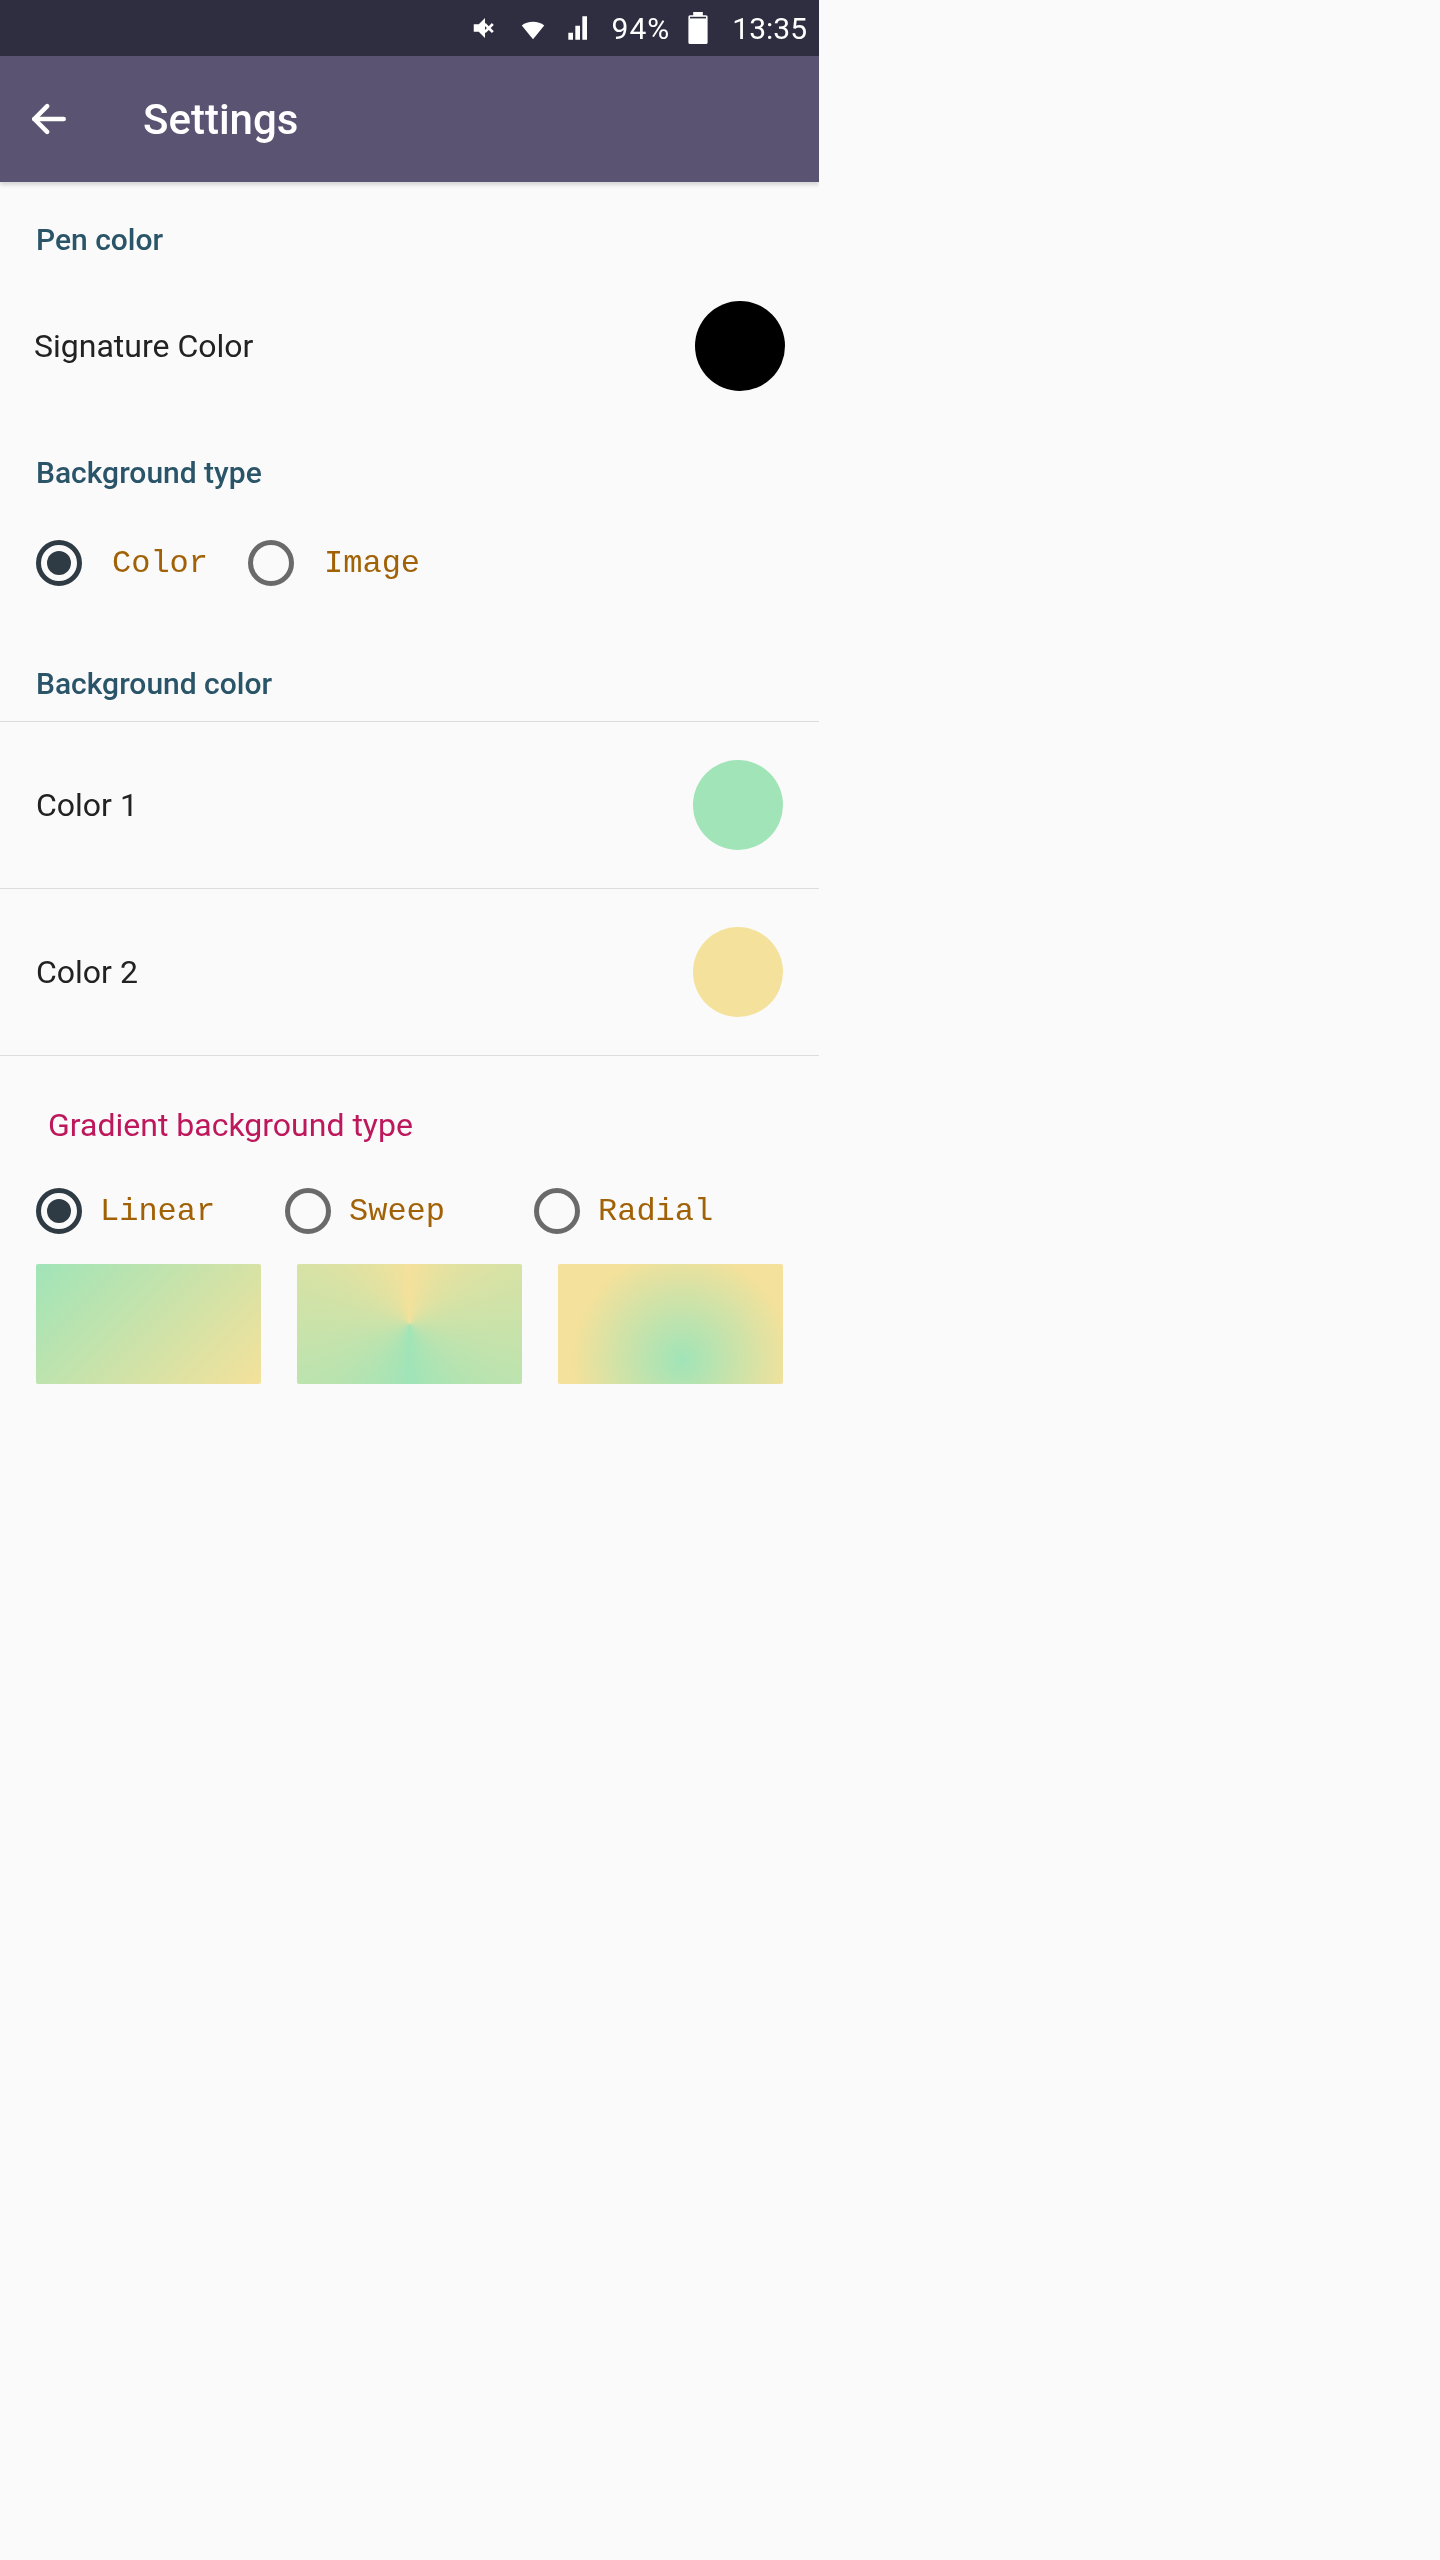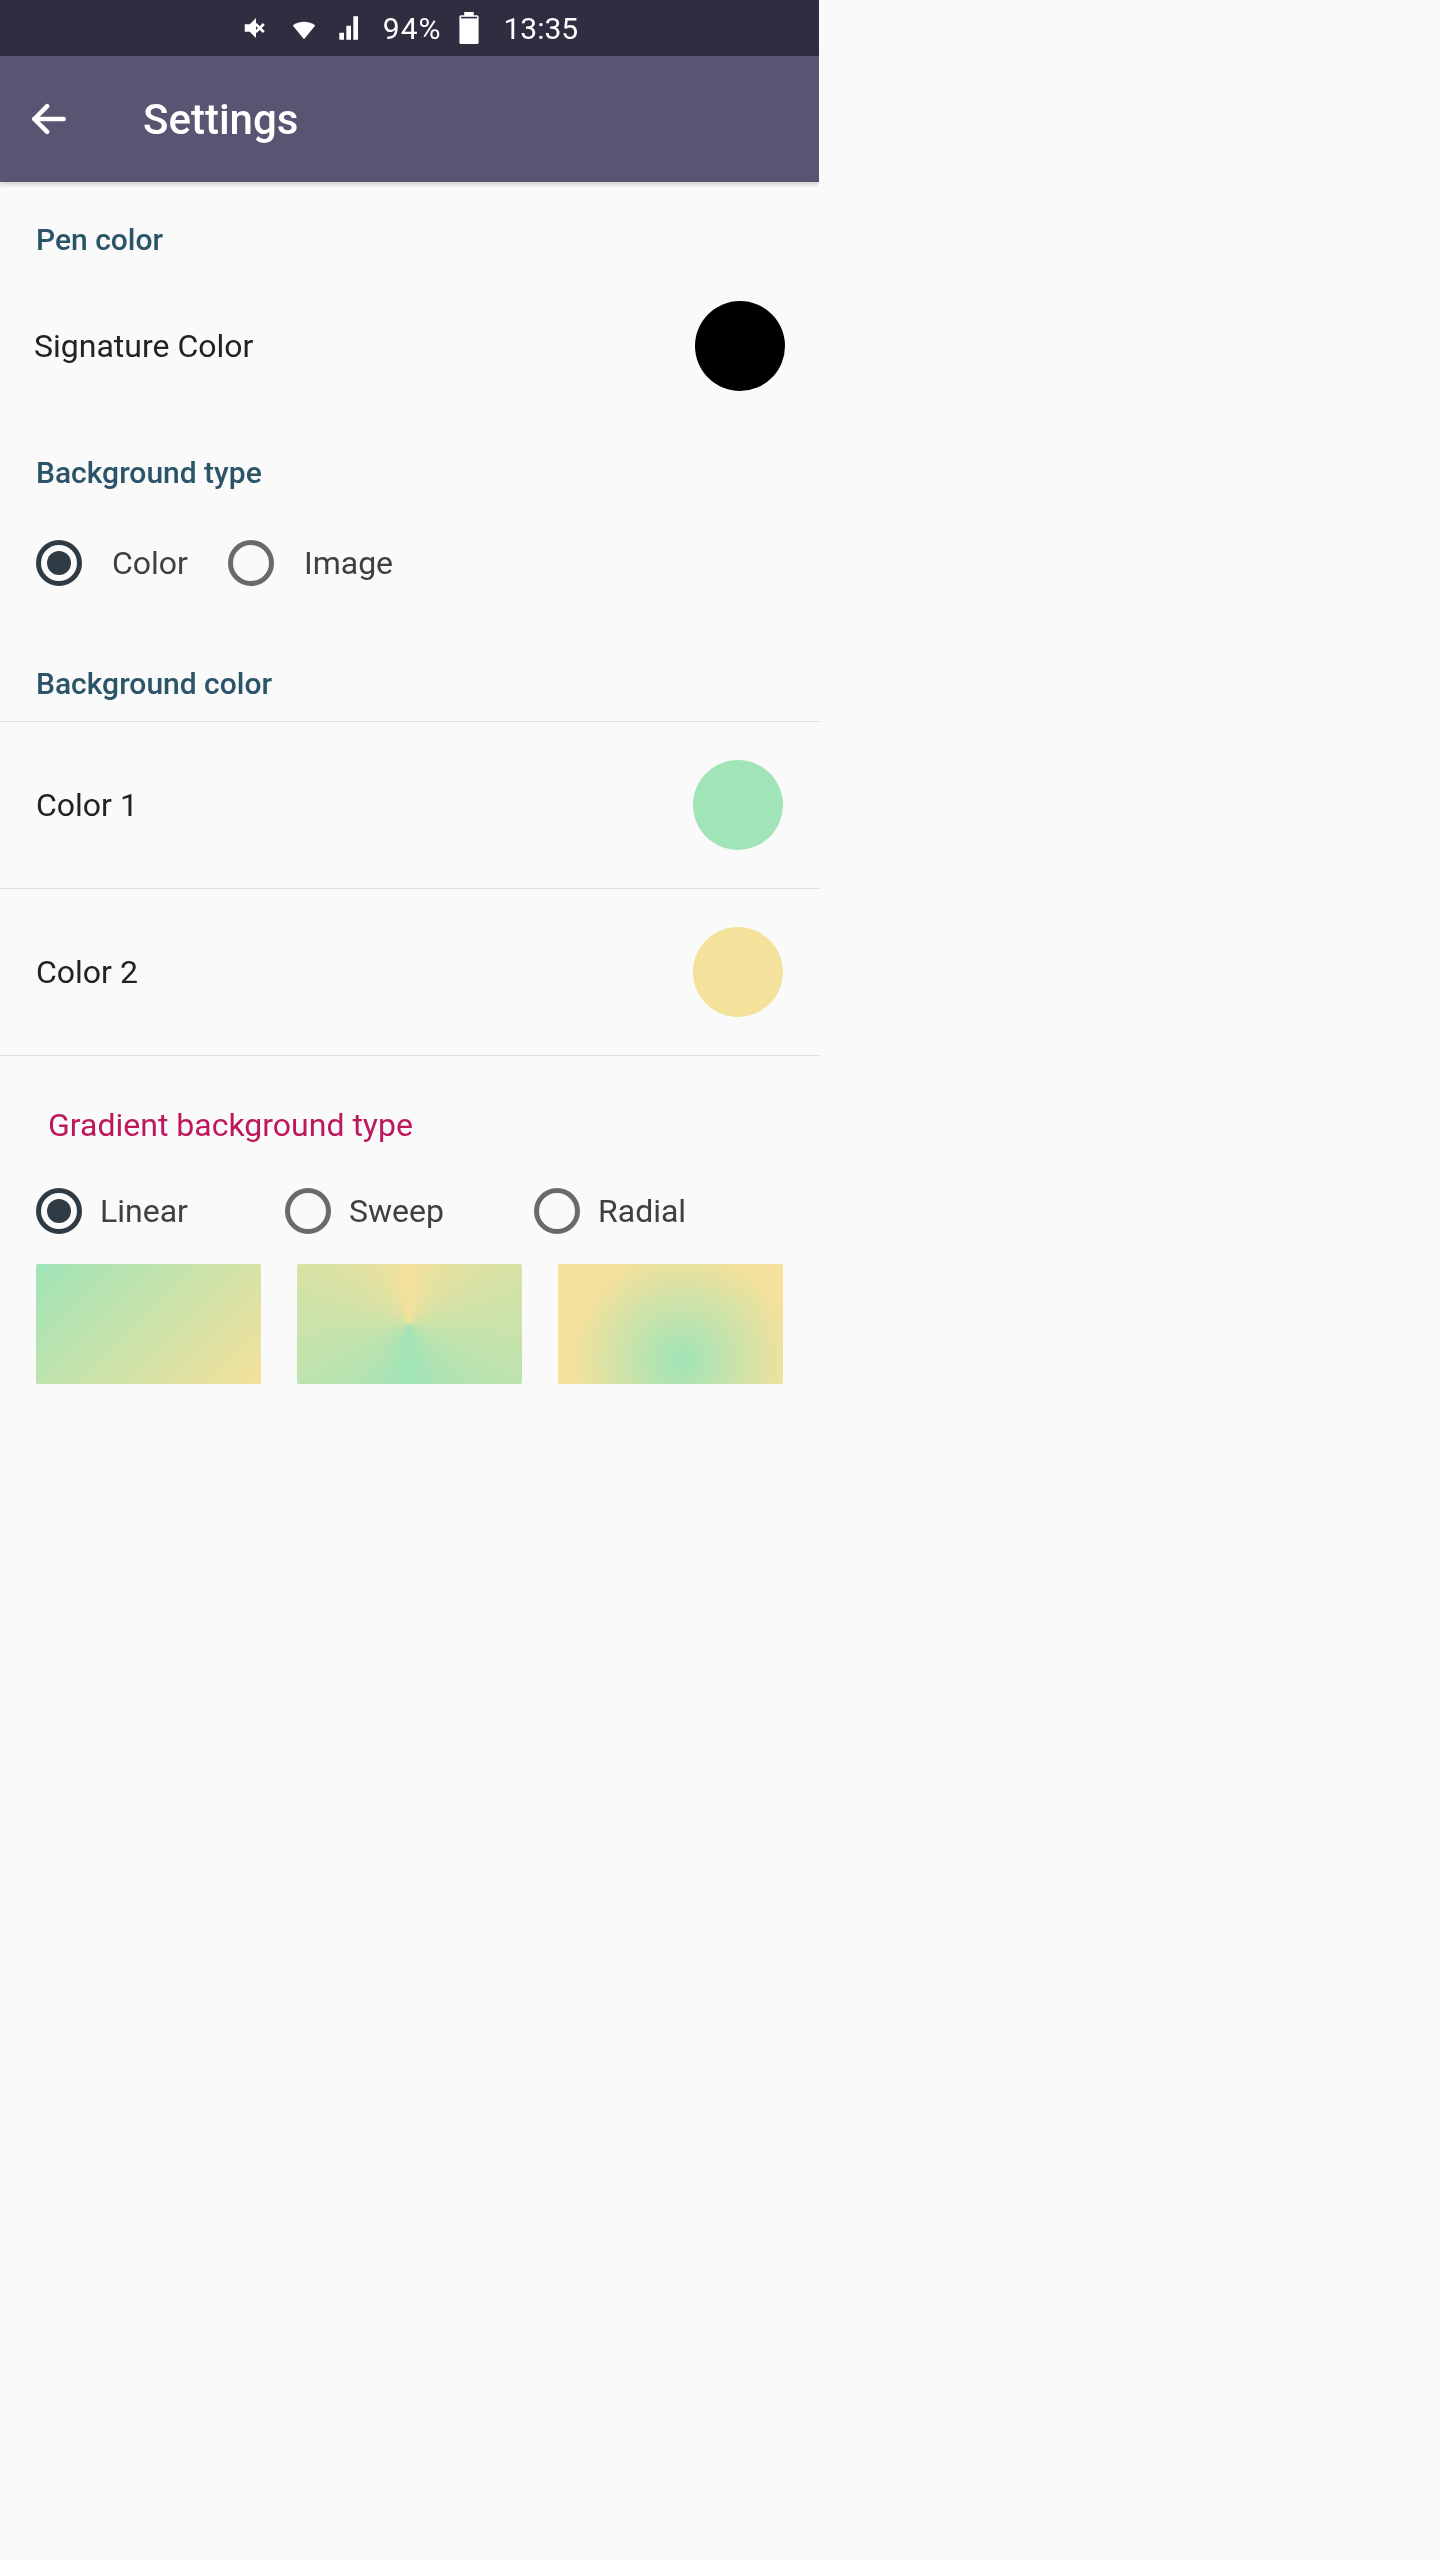--- a/index.html
+++ b/index.html
@@ -5,21 +5,21 @@
   * { margin: 0; padding: 0; box-sizing: border-box; }
   html, body { width: 819px; height: 1456px; font-family: Roboto, Arial, sans-serif; background: #fafafa; overflow: hidden; }
 
   
   .status-bar {
     height: 56px;
     background: #2f2e41;
     color: #fff;
     display: flex;
     align-items: center;
-    justify-content: center;
+    justify-content: flex-end;
     padding: 0 12px;
     font-size: 30px;
     gap: 18px;
   }
   .status-bar .battery-text { font-size: 30px; letter-spacing: 1px; }
   .status-bar .time { font-size: 30px; margin-left: 6px; }
 
   
   .app-bar {
     height: 126px;
@@ -68,21 +68,21 @@
     border: 5px solid #6a6a6a;
     display: flex; align-items: center; justify-content: center;
     flex-shrink: 0;
   }
   .radio.checked { border-color: #2f3b44; }
   .radio.checked::after {
     content: "";
     width: 24px; height: 24px; border-radius: 50%;
     background: #2f3b44;
   }
-  .radio-label { font-size: 32px; color: #404040; white-space: nowrap; }
+  .radio-label { font-size: 32px; color: #a16207; white-space: nowrap; font-family: Liberation Mono, monospace; }
 
   .divider { height: 1px; background: #ddd; width: 100%; }
 
   .color-row {
     display: flex;
     align-items: center;
     justify-content: space-between;
     padding: 38px 36px;
   }
 

